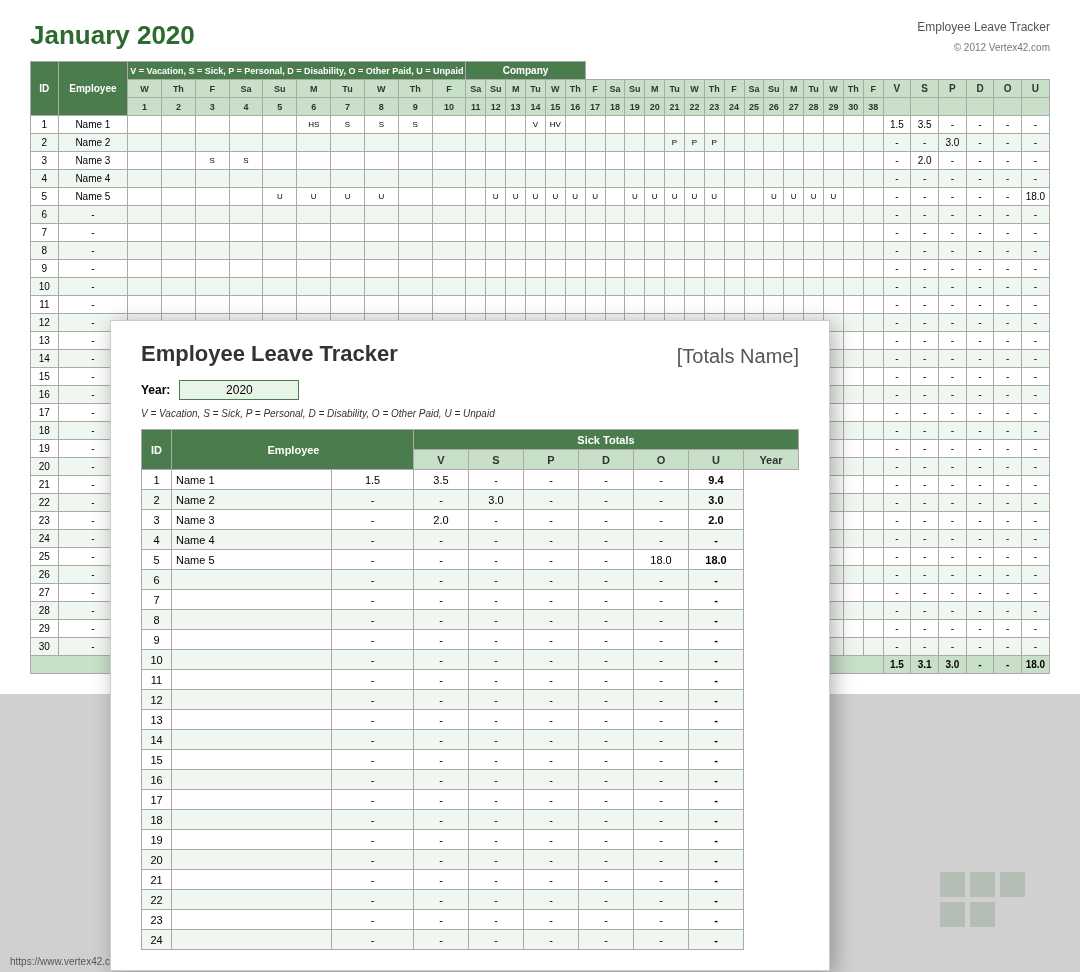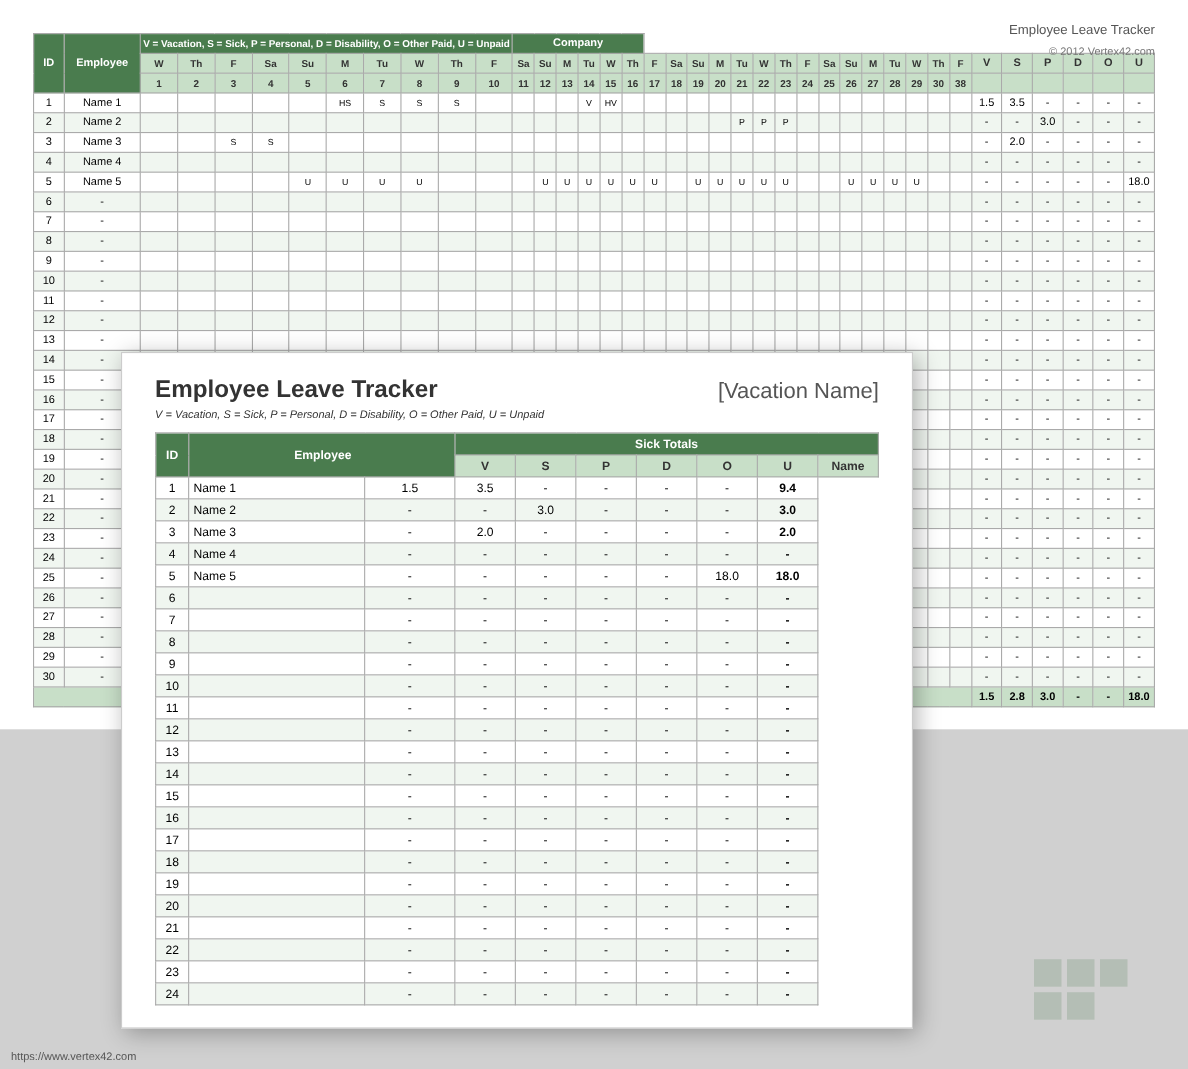--- a/index.html
+++ b/index.html
@@ -178,20 +178,21 @@
       right: 30px;
       width: 120px;
       height: 80px;
       opacity: 0.2;
     }
   </style>
 </head>
 <body>
 
 <div class="bg-sheet">
+  <div class="bg-title">January 2020</div>
   <div class="bg-subtitle">Employee Leave Tracker</div>
   <div class="bg-subtitle-copy">© 2012 Vertex42.com</div>
 
   <table class="bg-table">
     <thead>
       <tr>
         <th class="bg-header-green col-id" rowspan="3">ID</th>
         <th class="bg-header-green col-name" rowspan="3">Employee</th>
         <th class="bg-header-green" colspan="10" style="font-size:9px;">V = Vacation,  S = Sick, P = Personal, D = Disability, O = Other Paid, U = Unpaid</th>
         <th class="bg-header-green" colspan="6">Company</th>
@@ -1504,21 +1505,21 @@
           <td class="col-total">-</td>
           <td class="col-total">-</td>
           <td class="col-total">-</td>
           <td class="col-total">-</td>
         </tr>
       </tbody>
     <tfoot>
       <tr id="bg-footer">
           <td colspan="33" class="bg-totals-footer"></td>
           <td class="bg-totals-footer col-total">1.5</td>
-          <td class="bg-totals-footer col-total">2.8</td>
+          <td class="bg-totals-footer col-total">3.1</td>
           <td class="bg-totals-footer col-total">3.0</td>
           <td class="bg-totals-footer col-total">-</td>
           <td class="bg-totals-footer col-total">-</td>
           <td class="bg-totals-footer col-total">18.0</td>
         </tr>
     </tfoot>
   </table>
 </div>
 
 <div class="status-bar">
@@ -1529,39 +1530,43 @@
   <rect x="10" y="10" width="25" height="25" fill="#4a7c4e"></rect>
   <rect x="40" y="10" width="25" height="25" fill="#4a7c4e"></rect>
   <rect x="70" y="10" width="25" height="25" fill="#4a7c4e"></rect>
   <rect x="10" y="40" width="25" height="25" fill="#4a7c4e"></rect>
   <rect x="40" y="40" width="25" height="25" fill="#4a7c4e"></rect>
 </svg>
 
 <div class="overlay">
   <div style="overflow:hidden; margin-bottom:4px;">
     <span class="overlay-title">Employee Leave Tracker</span>
-    <span class="overlay-company">[Vacation Name]</span>
+    <span class="overlay-company">[Totals Name]</span>
+  </div>
+  <div class="overlay-year-row">
+    <span class="overlay-year-label">Year:</span>
+    <input class="overlay-year-input" type="text" value="2020" style="">
   </div>
   <div class="overlay-legend">V = Vacation,  S = Sick, P = Personal, D = Disability, O = Other Paid, U = Unpaid</div>
 
   <table class="overlay-table">
     <thead>
       <tr>
         <th class="overlay-header-green overlay-col-id" rowspan="2">ID</th>
         <th class="overlay-header-green overlay-col-name" rowspan="2" colspan="2">Employee</th>
         <th class="overlay-header-green" colspan="7">Sick Totals</th>
       </tr>
       <tr>
         <th class="overlay-header-light overlay-col-v">V</th>
         <th class="overlay-header-light overlay-col-s">S</th>
         <th class="overlay-header-light overlay-col-p">P</th>
         <th class="overlay-header-light overlay-col-d">D</th>
         <th class="overlay-header-light overlay-col-o">O</th>
         <th class="overlay-header-light overlay-col-u">U</th>
-        <th class="overlay-header-light overlay-col-total">Name</th>
+        <th class="overlay-header-light overlay-col-total">Year</th>
       </tr>
     </thead>
     <tbody id="overlay-body">
         <tr class="overlay-row-white">
           <td style="width: 30px;">1</td>
           <td style="text-align: left;">Name 1</td>
           <td>1.5</td>
           <td>3.5</td>
           <td>-</td>
           <td>-</td>

